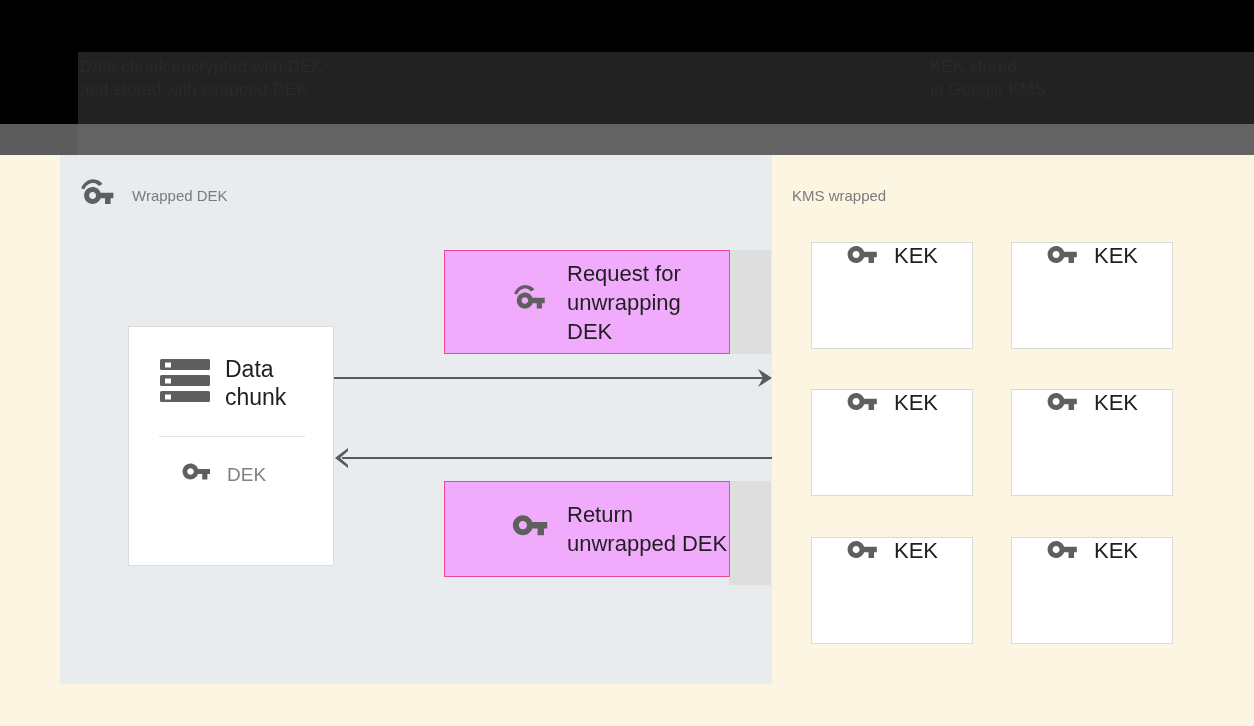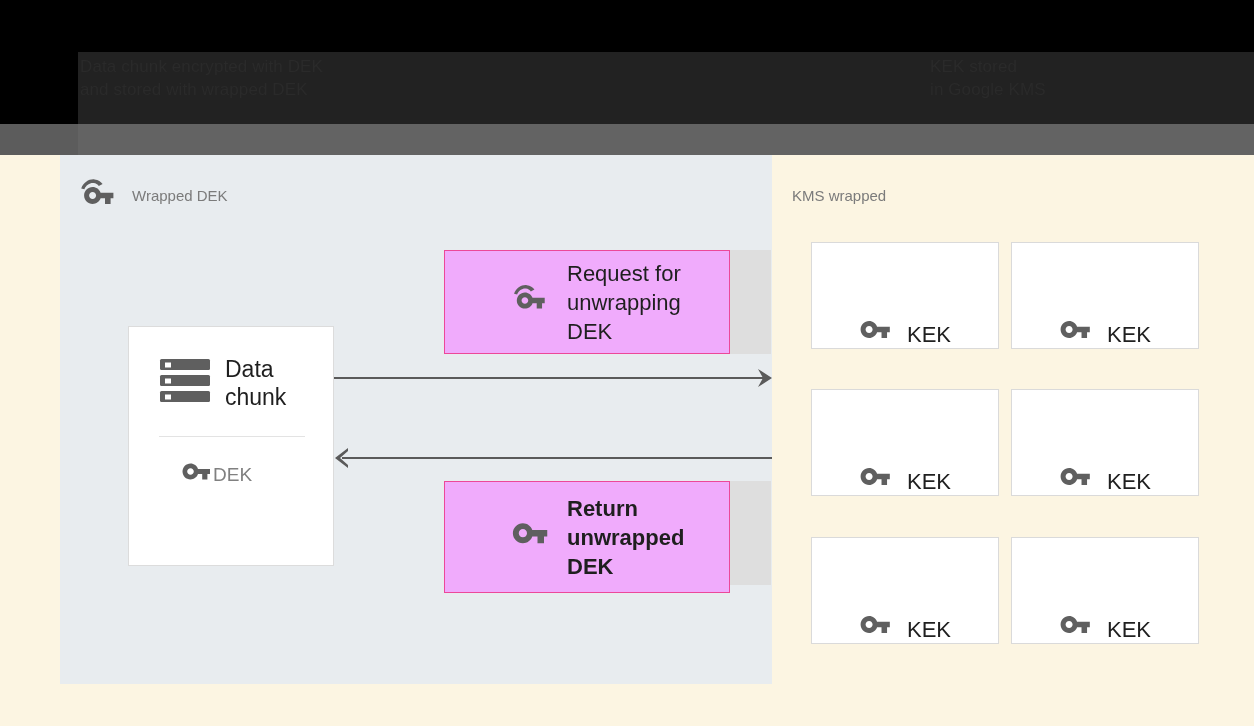--- a/index.html
+++ b/index.html
@@ -116,20 +116,21 @@
     position: absolute;
     left: 30px; top: 109px;
     width: 146px; height: 1px;
     background: #e3e3e3;
   }
   #dek-row {
     position: absolute;
     left: 52px; top: 134px;
     display: flex;
     align-items: center;
+    gap: 14px;
   }
   #dek-label {
     color: #808080;
     font-size: 19px;
     line-height: 22px;
   }
 
   
   .msg-shadow {
     position: absolute;
@@ -152,43 +153,43 @@
   .msg-card .msg-text {
     margin-left: 16px;
     color: #1f1f1f;
     font-size: 22px;
     line-height: 29px;
     white-space: pre-line;
   }
   #msg-request-shadow { left: 729px; top: 250px; height: 104px; }
   #msg-request { left: 444px; top: 250px; width: 286px; height: 104px; }
   #msg-return-shadow { left: 729px; top: 481px; height: 104px; }
-  #msg-return { left: 444px; top: 481px; width: 286px; height: 112px; font-weight: bold; }
+  #msg-return { left: 444px; top: 481px; width: 286px; height: 96px; }
 
   
   #arrow-to-kms {
     position: absolute;
     left: 334px; top: 366px;
     width: 440px; height: 24px;
   }
   #arrow-from-kms {
     position: absolute;
     left: 334px; top: 446px;
     width: 440px; height: 24px;
   }
 
   
   .kek-card {
     position: absolute;
     background: #ffffff;
     border: 1px solid #dadada;
     box-sizing: border-box;
-    width: 188px; height: 107px;
+    width: 162px; height: 107px;
     display: flex;
-    align-items: flex-end;
+    align-items: flex-start;
     justify-content: center;
     gap: 14px;
   }
   .kek-label {
     color: #202020;
     font-size: 22px;
     line-height: 26px;
   }
 </style>
 </head>

